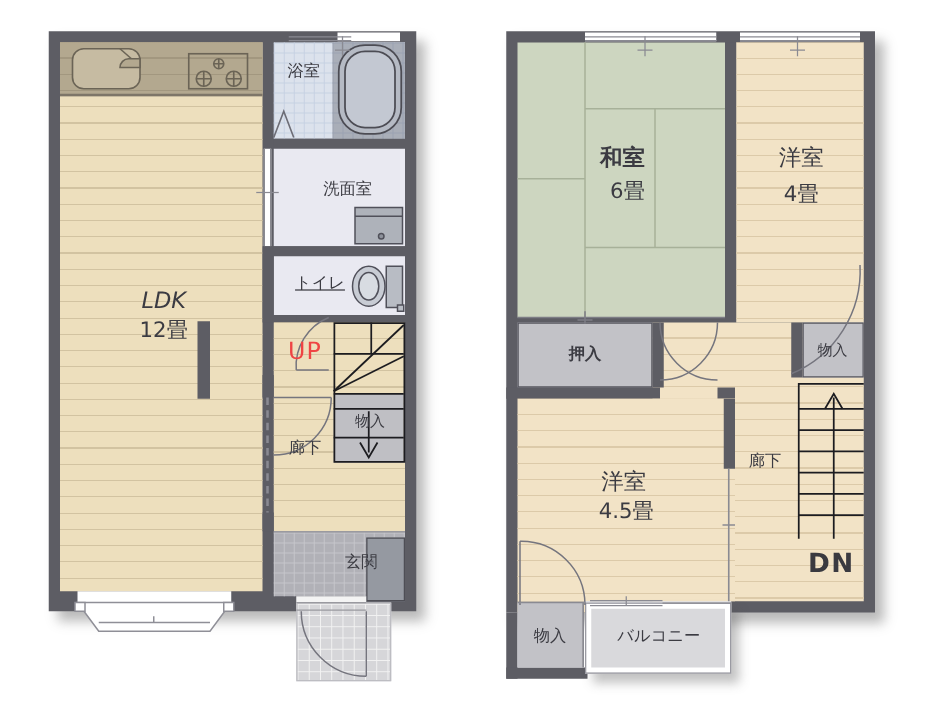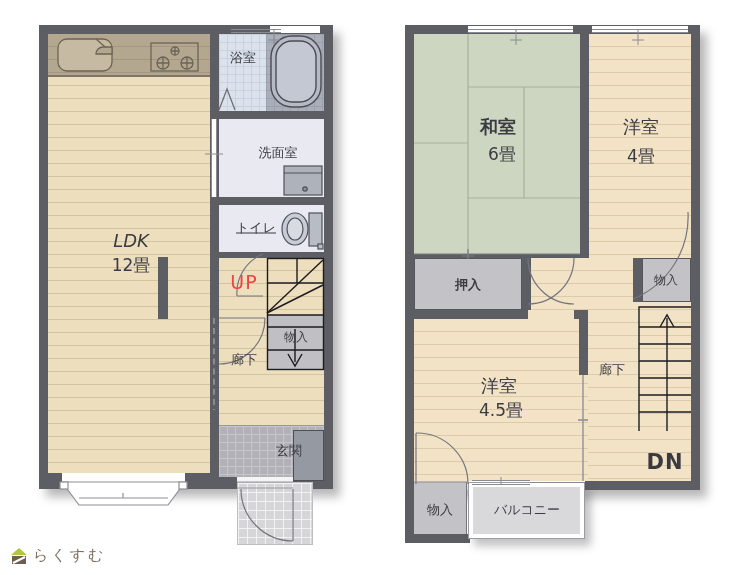--- a/index.html
+++ b/index.html
@@ -217,28 +217,20 @@
   <div class="lbl lbl-xs" style="left:296px;top:337px;">物入</div>
   <div class="lbl lbl-s" style="left:260px;top:450px;margin-left:29px;">玄関</div>
 
   <div class="lbl lbl-room" style="left:498px;top:127px;font-weight:bold;">和室</div>
   <div class="lbl lbl-num" style="left:502px;top:154px;">6畳</div>
   <div class="lbl lbl-room" style="left:641px;top:127px;">洋室</div>
   <div class="lbl lbl-num" style="left:641px;top:156px;">4畳</div>
   <div class="lbl lbl-s" style="left:468px;top:284px;font-weight:bold;">押入</div>
   <div class="lbl lbl-xs" style="left:666px;top:280px;">物入</div>
   <div class="lbl lbl-s" style="left:612px;top:369px;">廊下</div>
-  <div class="lbl lbl-dn" style="left:665px;top:462px;">DN</div>
+  <div class="lbl lbl-dn" style="left:665px;top:451px;">DN</div>
   <div class="lbl lbl-room" style="left:499px;top:386px;">洋室</div>
   <div class="lbl lbl-num" style="left:501px;top:410px;">4.5畳</div>
   <div class="lbl lbl-s" style="left:440px;top:509px;">物入</div>
   <div class="lbl lbl-s" style="left:527px;top:509px;">バルコニー</div>
 
-  <div class="logo">
-    <svg width="18" height="18" viewBox="0 0 18 18">
-      <polygon points="9,1 17,8 1,8" fill="#b2c53e"></polygon>
-      <rect x="2" y="9" width="14" height="8" fill="#6f5d50"></rect>
-      <line x1="3" y1="16" x2="15" y2="10" stroke="#ffffff" stroke-width="2"></line>
-    </svg>
-    <span class="logo-text">らくすむ</span>
-  </div>
 
 </div>
 
 </body></html>

